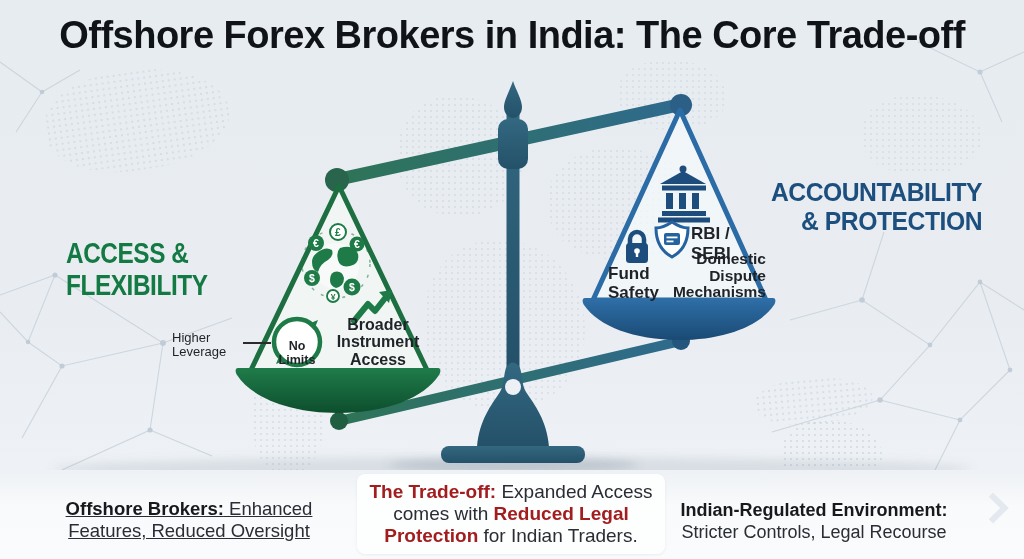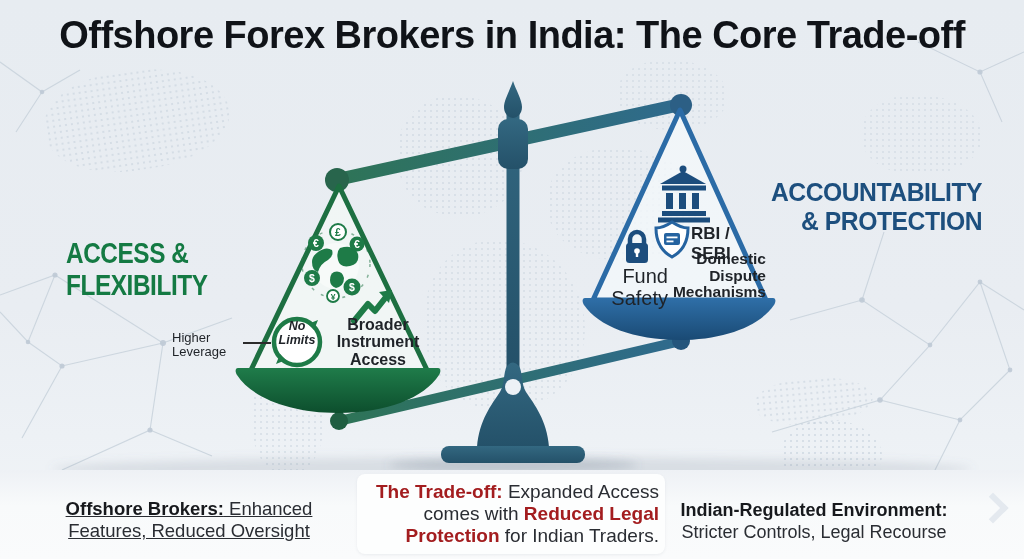--- a/index.html
+++ b/index.html
@@ -23,34 +23,34 @@
   }
   
   .side-label{font-weight:800;line-height:1.1;white-space:pre-line;letter-spacing:-.5px;}
   .label-left{left:66px;top:238px;width:220px;font-size:29px;color:#147a43;
     transform:scaleX(.84);transform-origin:left top;}
   .label-right{left:752px;top:178px;width:230px;font-size:26px;color:#1d4f7e;
     text-align:right;transform:scaleX(.95);transform-origin:right top;}
   
   .anno{color:#1f2328;white-space:pre-line;line-height:1.1;}
   .higher{left:172px;top:331px;width:74px;text-align:left;font-size:13px;}
-  .nolimits{left:274px;top:320px;width:46px;text-align:center;font-size:12.5px;font-weight:700;font-style:italic;}
+  .nolimits{left:274px;top:340px;width:46px;text-align:center;font-size:12.5px;font-weight:700;}
   .broader{left:330px;top:316px;width:96px;text-align:center;font-size:16px;font-weight:600;line-height:1.08;}
-  .fundsafety{left:608px;top:265px;width:60px;text-align:right;font-size:20px;font-weight:400;}
+  .fundsafety{left:608px;top:265px;width:60px;text-align:left;font-size:17px;font-weight:700;}
   .rbisebi{left:691px;top:224px;width:50px;font-size:17px;font-weight:700;line-height:1.15;}
   .domestic{left:668px;top:251px;width:98px;text-align:right;font-size:15.5px;font-weight:600;line-height:1.07;}
   
   .footer-band{left:0;top:470px;width:1024px;height:89px;
     background:linear-gradient(180deg,#eef1f5,#f8fafb 40%,#fafbfc);}
   .center-box{left:357px;top:474px;width:308px;height:80px;background:#fdfefe;border-radius:8px;
     box-shadow:0 1px 3px rgba(120,135,150,.12);}
   .caption{font-size:18.5px;line-height:1.2;color:#2a2d33;text-align:center;}
   .caption b{color:#17191d;font-weight:700;}
   .cap-left{left:59px;top:498px;width:260px;text-decoration:underline;}
-  .cap-center{left:363px;top:481px;width:296px;font-size:19px;line-height:1.16;text-align:right;}
+  .cap-center{left:363px;top:481px;width:296px;font-size:19px;line-height:1.16;}
   .cap-right{left:664px;top:500px;width:300px;font-size:18px;}
   .red-bold{color:#a31d1f;font-weight:700;}
   
   .chevron{left:982px;top:497px;width:22px;height:22px;border-top:6px solid #e2e8ee;
     border-right:6px solid #e2e8ee;transform:rotate(45deg);opacity:.9;}
   svg{position:absolute;left:0;top:0;}
 </style>
 </head>
 <body>
 

